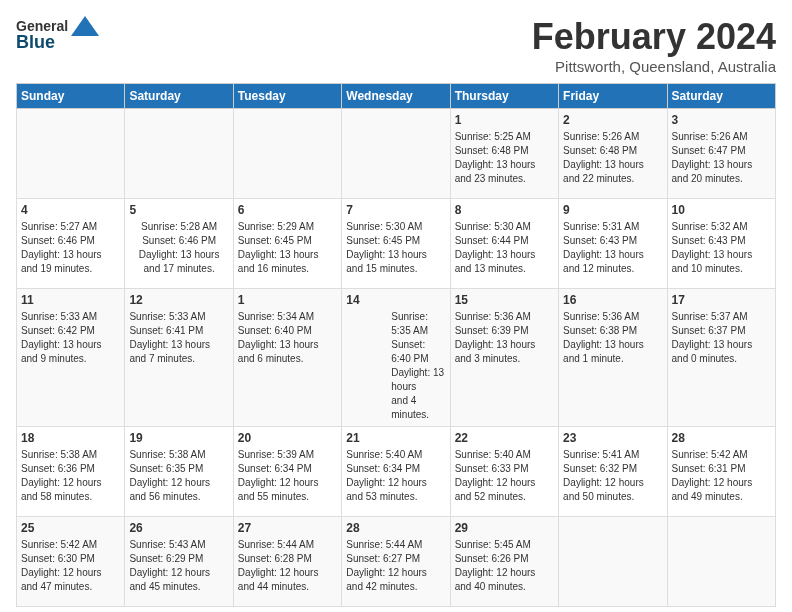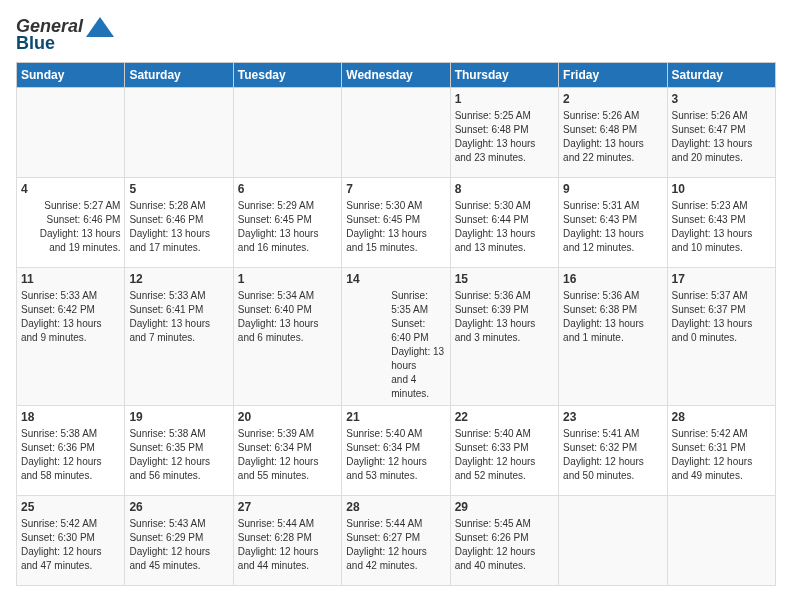--- a/index.html
+++ b/index.html
@@ -78,26 +78,30 @@
     .empty-cell {
       background: #f9f9f9;
     }
   </style>
 </head>
 <body>
 
 <div class="header">
   <div class="logo">
     <div class="logo-row">
-      <span style="font-size:18px;font-weight:bold;color:#333;font-style:italic;">General</span>
+      <span style="font-size:14px;font-weight:bold;color:#333;">General</span>
       <svg width="28" height="20" viewBox="0 0 28 20" style="margin-left:3px;">
         <polygon points="0,20 14,0 28,20" fill="#2272b8"></polygon>
       </svg>
     </div>
     <span style="font-size:18px;font-weight:bold;color:#0c4a6e;margin-top:-4px;">Blue</span>
+  </div>
+  <div class="title-block">
+    <div class="title-month">February 2024</div>
+    <div class="title-location">Pittsworth, Queensland, Australia</div>
   </div>
 </div>
 
 <table>
   <thead>
     <tr>
       <th>Sunday</th>
       <th>Saturday</th>
       <th>Tuesday</th>
       <th>Wednesday</th>
@@ -130,28 +134,28 @@
           <span class="day-num">3</span>
           <div class="day-info" style="white-space: pre-wrap;">Sunrise: 5:26 AM
 Sunset: 6:47 PM
 Daylight: 13 hours
 and 20 minutes.</div>
         </td>
       </tr>
       <tr>
         <td>
           <span class="day-num">4</span>
-          <div class="day-info" style="white-space: pre-wrap; text-align: right;">Sunrise: 5:27 AM
+          <div class="day-info" style="white-space: pre-wrap;">Sunrise: 5:27 AM
 Sunset: 6:46 PM
 Daylight: 13 hours
 and 19 minutes.</div>
         </td>
         <td>
           <span class="day-num">5</span>
-          <div class="day-info" style="white-space: pre-wrap;">Sunrise: 5:28 AM
+          <div class="day-info" style="white-space: pre-wrap; text-align: center;">Sunrise: 5:28 AM
 Sunset: 6:46 PM
 Daylight: 13 hours
 and 17 minutes.</div>
         </td>
         <td>
           <span class="day-num">6</span>
           <div class="day-info" style="white-space: pre-wrap;">Sunrise: 5:29 AM
 Sunset: 6:45 PM
 Daylight: 13 hours
 and 16 minutes.</div>
@@ -172,21 +176,21 @@
         </td>
         <td>
           <span class="day-num">9</span>
           <div class="day-info" style="white-space: pre-wrap;">Sunrise: 5:31 AM
 Sunset: 6:43 PM
 Daylight: 13 hours
 and 12 minutes.</div>
         </td>
         <td>
           <span class="day-num">10</span>
-          <div class="day-info" style="white-space: pre-wrap;">Sunrise: 5:23 AM
+          <div class="day-info" style="white-space: pre-wrap;">Sunrise: 5:32 AM
 Sunset: 6:43 PM
 Daylight: 13 hours
 and 10 minutes.</div>
         </td>
       </tr>
       <tr>
         <td>
           <span class="day-num">11</span>
           <div class="day-info" style="white-space: pre-wrap;">Sunrise: 5:33 AM
 Sunset: 6:42 PM

